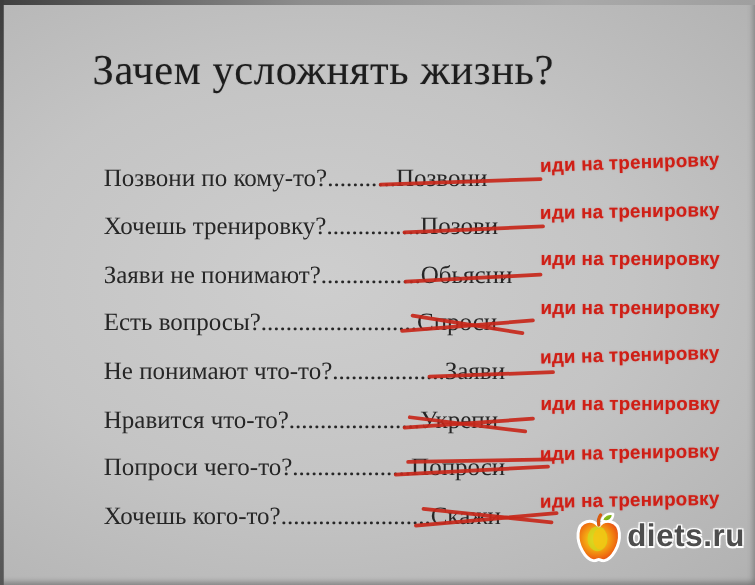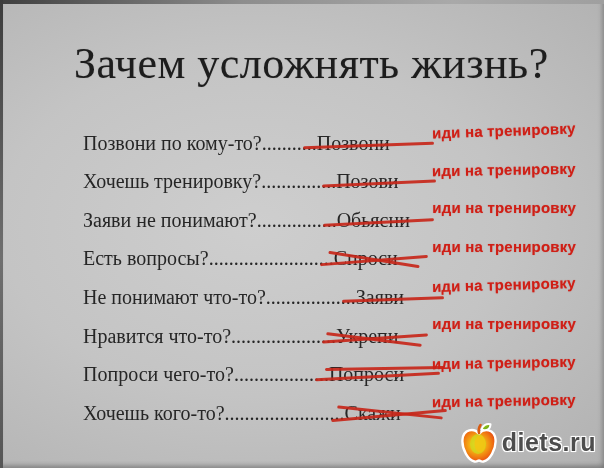--- a/index.html
+++ b/index.html
@@ -19,21 +19,21 @@
     z-index:5;
   }
   
   #canvas::after{
     content:"";position:absolute;top:0;left:0;bottom:0;width:3px;
     background:linear-gradient(to bottom,#3c3c3c,#6f6f6f 55%,#565656);
     z-index:5;
   }
   .title{
     position:absolute;left:74px;top:38px;
-    font-size:44px;color:#1d1d1d;letter-spacing:.5px;
+    font-size:34px;color:#1d1d1d;letter-spacing:.5px;
     text-shadow:0 0 1px rgba(0,0,0,.25);
     white-space:nowrap;
   }
   .qa-list{position:absolute;left:83px;top:119px;width:521px;}
   .row{position:relative;height:38.6px;}
   .line{
     position:absolute;left:0;bottom:3px;white-space:nowrap;
     font-size:20px;color:#262626;
   }
   .answer{position:relative;display:inline-block;}
@@ -62,21 +62,21 @@
   .row:nth-child(6) .s1{transform:rotate(-4deg);}
   .row:nth-child(6) .s2{display:block;transform:rotate(7deg);top:60%;left:-10px;right:-24px;}
   .row:nth-child(7) .s1{right:-36px;transform:rotate(-3deg);}
   .row:nth-child(7) .s2{display:block;transform:rotate(-1deg);top:18%;left:-4px;right:-40px;}
   .row:nth-child(7) .note{transform:rotate(-1deg);}
   .row:nth-child(8) .s1{right:-46px;transform:rotate(-5deg);}
   .row:nth-child(8) .s2{display:block;transform:rotate(6deg);top:40%;left:-8px;right:-42px;}
   .row:nth-child(8) .note{transform:rotate(-1deg);}
 
   .logo{
-    position:absolute;right:8px;bottom:5px;
+    position:absolute;right:8px;bottom:18px;
     display:flex;align-items:center;gap:3px;z-index:6;
   }
   .logo-text{
     font-family:"Liberation Sans", sans-serif;font-weight:bold;
     font-size:25px;color:#4d4d4d;letter-spacing:.5px;
     text-shadow:-1px -1px 0 #fff,1px -1px 0 #fff,-1px 1px 0 #fff,1px 1px 0 #fff,0 0 3px #fff;
   }
 </style>
 </head>
 <body>

